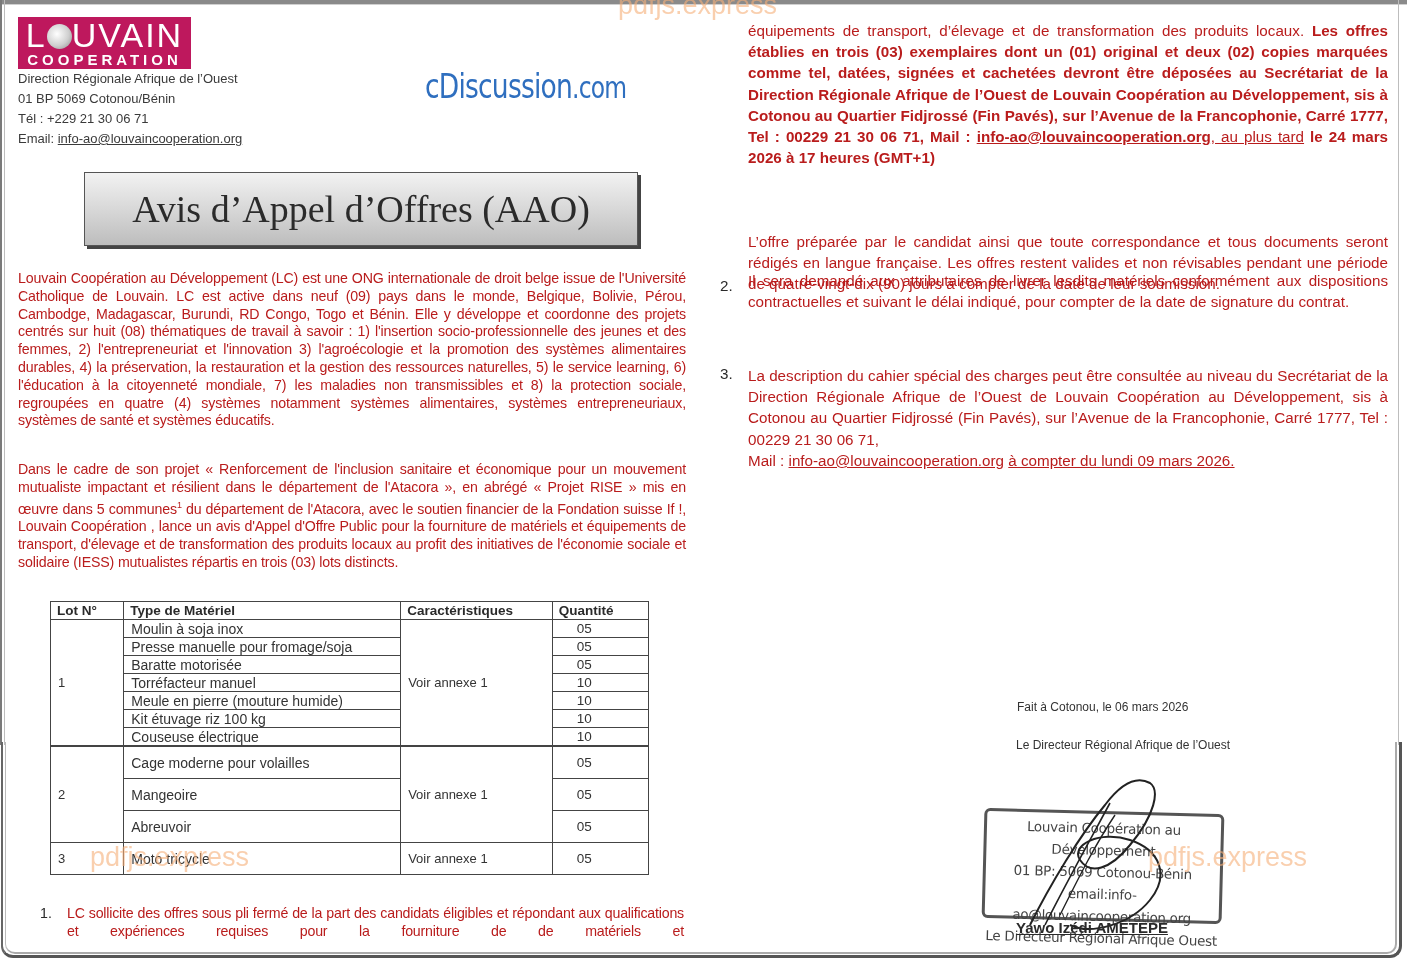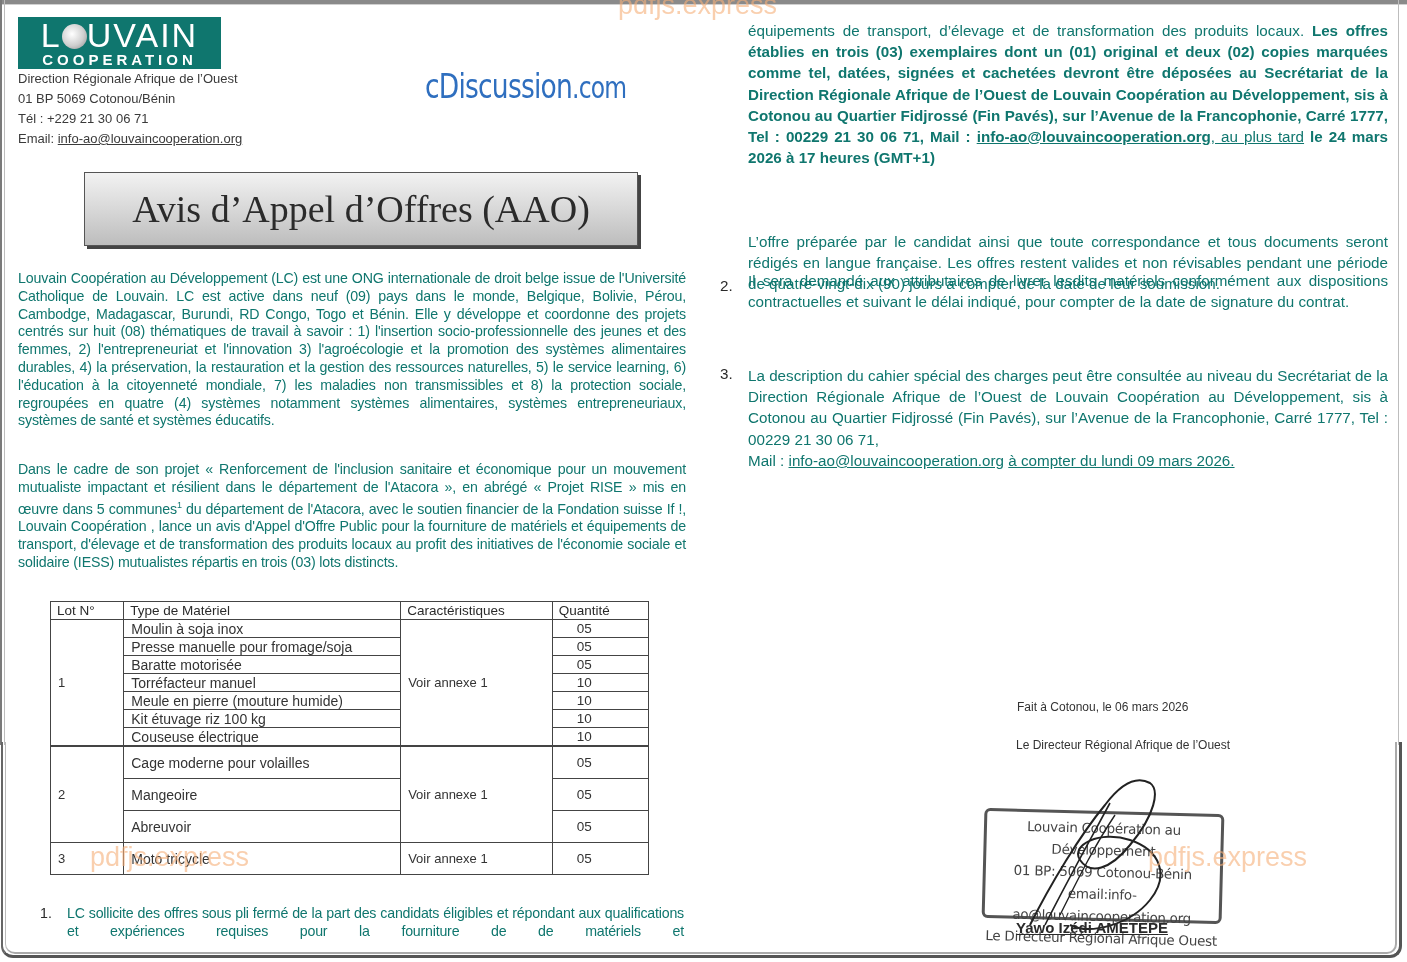--- a/index.html
+++ b/index.html
@@ -19,50 +19,50 @@
     border-radius:0 0 12px 12px; box-sizing:border-box;
   }
   .frame-bottom-inner {
     position:absolute; left:5px; top:742px; width:1392px; height:212px;
     border-left:1px solid #bbb; border-right:2px solid #aaa; border-bottom:2px solid #aaa;
     border-radius:0 0 10px 10px; box-sizing:border-box;
   }
 
   
   .logo {
-    position:absolute; left:18px; top:17px; width:203px; height:52px;
-    background:#0f766e; color:#fff; text-align:center;
+    position:absolute; left:18px; top:17px; width:173px; height:52px;
+    background:#be185d; color:#fff; text-align:center;
   }
   .logo .big { font-size:34px; letter-spacing:2px; line-height:34px; font-weight:400; padding-top:1px; }
   .logo .small { font-size:15px; font-weight:700; letter-spacing:4px; line-height:16px; }
   .logo .globe { display:inline-block; width:25px; height:25px; border-radius:50%;
     background:radial-gradient(circle at 40% 40%, #ffffff 0%, #cfcfcf 55%, #888 100%); vertical-align:-2px; }
   .addr { position:absolute; left:18px; font-size:13px; color:#3a3a3a; }
   .addr a { color:#3a3a3a; text-decoration:underline; }
 
   .wm-site { position:absolute; left:425px; top:66px; font-size:34px; color:#2f6fbf;
     font-family:"DejaVu Sans", sans-serif; letter-spacing:-1px; transform:scaleX(0.78); transform-origin:left; }
   .wm-site .com { color:#2f6fbf; font-size:30px; }
 
   .title-box {
     position:absolute; left:73px; top:172px; width:552px; height:72px;
     border:1px solid #555; box-shadow:3px 3px 0 #444;
     background:linear-gradient(180deg,#f2f2f2 0%,#d8d8d8 50%,#bdbdbd 100%);
     display:flex; align-items:center; justify-content:center;
     font-family:"Liberation Serif", serif; font-size:38px; color:#2b2b2b;margin-left:11px;
   }
 
-  .para { position:absolute; font-size:14.2px; line-height:17.8px; text-align:justify; color:#0f766e; }
+  .para { position:absolute; font-size:14.2px; line-height:17.8px; text-align:justify; color:#b91c1c; }
   .para.tight { letter-spacing:-0.15px; }
   .just-last { text-align-last:justify; }
 
   
   table.lots { position:absolute; left:50px; top:601px; width:599px; border-collapse:collapse; font-size:14px; color:#333; }
   table.lots td, table.lots th { border:1px solid #444; padding:0 0 0 7px; text-align:left; vertical-align:middle; }
-  table.lots th { font-weight:400; font-size:13.5px; height:17px; color:#2a2a2a;padding-left:6px; }
+  table.lots th { font-weight:700; font-size:13.5px; height:17px; color:#2a2a2a;padding-left:6px; }
   table.lots tr.l1 td { height:17px; line-height:16px; }
   table.lots tr.l2 td { height:31px; }
   table.lots td.lotno { font-size:13px; }
   table.lots td.carac { font-size:13px; }
   table.lots td.qty { font-size:13.5px;padding-left:24px; }
   table.lots tr.sep td { border-top:2px solid #444; }
 
   .list-num { position:absolute; font-size:14.2px; color:#2a2a2a; }
 
   .right-bold { font-weight:700; }

